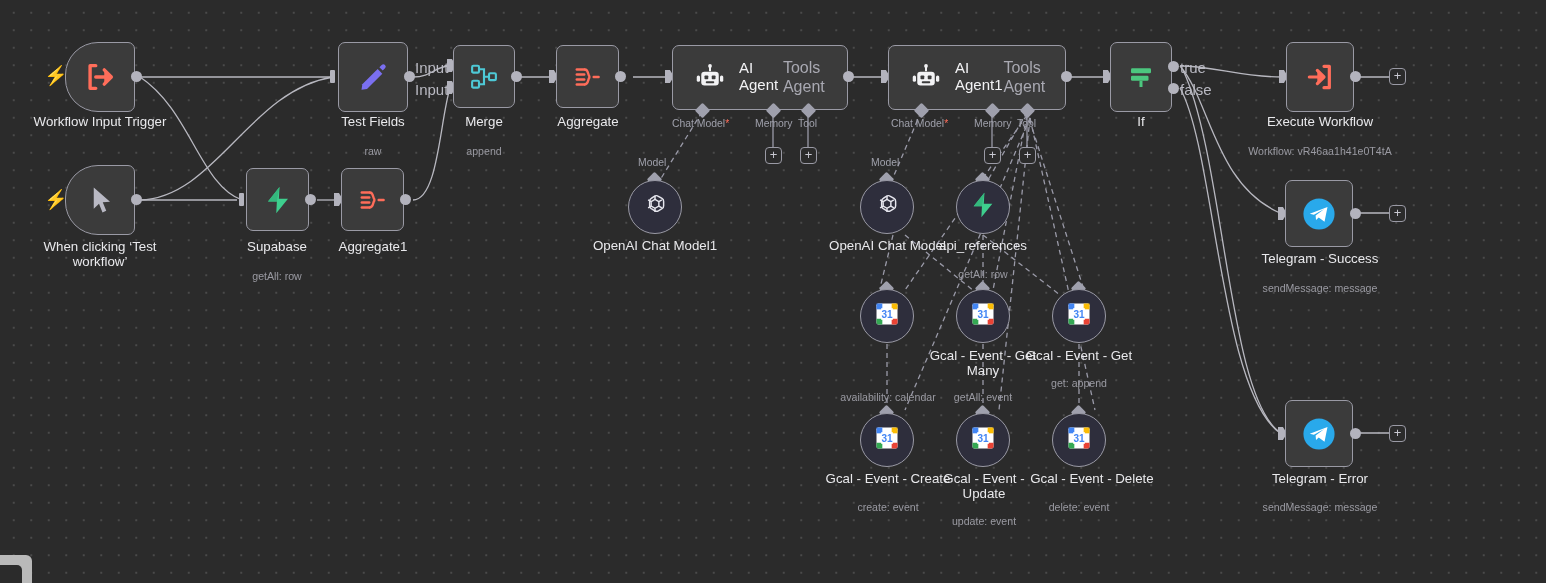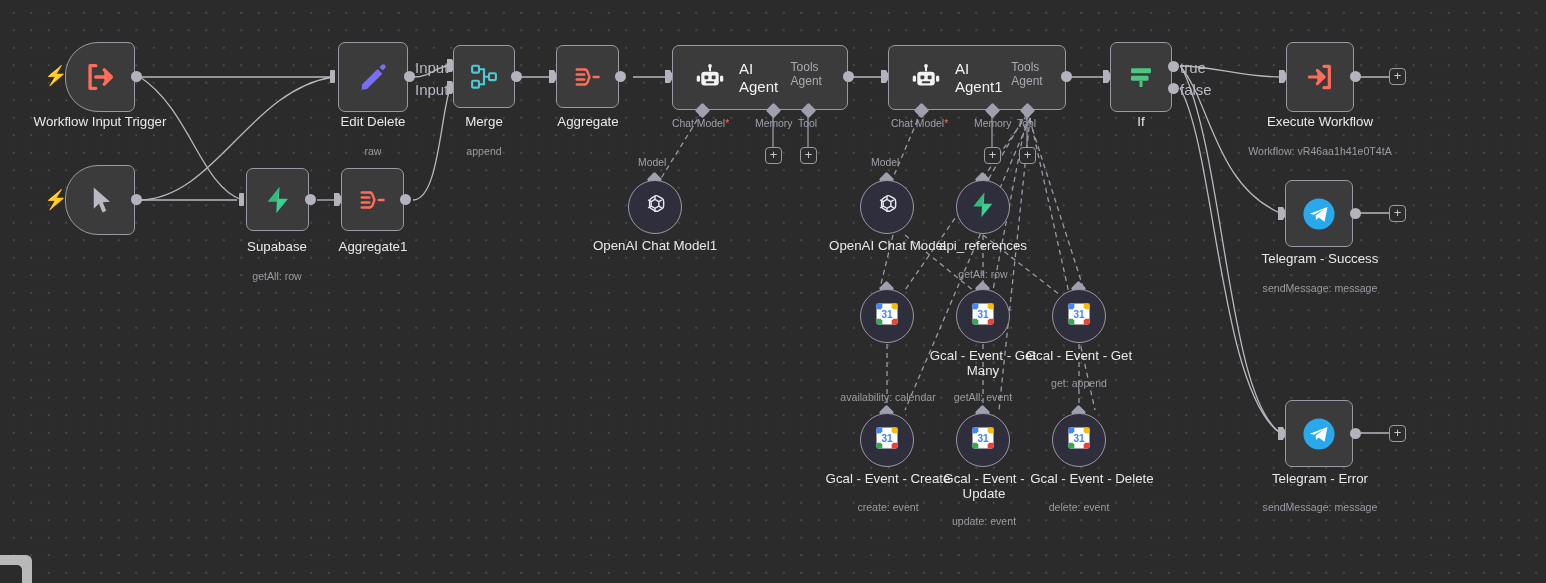--- a/index.html
+++ b/index.html
@@ -46,21 +46,21 @@
     text-align: center;
     line-height: 13px;
     white-space: pre-line;
     margin-top: 14px;
   }
 
   
   .node.wide { justify-content: flex-start; padding-left: 22px; gap: 14px; }
   .agent-text { display: flex; line-height: 1.18; }
   .agent-title { color: #f2f2f4; font-size: 15px; }
-  .agent-sub { color: #a9a9b2; font-size: 12px; }
+  .agent-sub { color: #a9a9b2; font-size: 16px; }
 
   
   .rnode {
     position: absolute;
     width: 54px; height: 54px;
     border-radius: 50%;
     background: #2e2e3c;
     border: 1.3px solid #9a9aa5;
     display: flex; align-items: center; justify-content: center;
   }
@@ -201,32 +201,34 @@
 
   <span class="bolt" style="left:44px; top:190px;">⚡</span>
   <div class="node trigger" style="left:65px; top:165px; width:70px; height:70px;">
     <span class="ico">
       <svg width="30" height="30" viewBox="0 0 24 24" fill="#b9b9c4">
           <path d="M7 2 L7 19 L11.2 15 L14 22 L17 20.6 L14.2 13.8 L20 13.4 Z"></path>
         </svg>
     </span>
   </div>
   <div class="dot" style="left:131px; top:194px;"></div>
+  <div class="node-label" style="left:20px; top:239px; width:160px;">When clicking ‘Test
+workflow’</div>
 
   <div class="inbar" style="left:330px; top:70px;"></div>
   <div class="node" style="left:338px; top:42px; width:70px; height:70px;">
     <span class="ico">
       <svg width="32" height="32" viewBox="0 0 24 24" fill="#7a6ff0">
           <path d="M4 17.5 L15.5 6 L19 9.5 L7.5 21 L3.4 21.6 Z"></path>
           <path d="M16.8 4.7 L18.5 3 A1.6 1.6 0 0 1 21 5.5 L19.3 7.2 Z"></path>
         </svg>
     </span>
   </div>
   <div class="dot" style="left:404px; top:71px;"></div>
-  <div class="node-label" style="left:313px; top:114px; width:120px;">Edit Delete</div>
+  <div class="node-label" style="left:313px; top:114px; width:120px;">Test Fields</div>
   <div class="node-sub" style="left:313px; top:131px; width:120px;">raw</div>
 
   <div class="inbar" style="left:239px; top:193px;"></div>
   <div class="node" style="left:246px; top:168px; width:63px; height:63px;">
     <span class="ico">
       <svg width="30" height="30" viewBox="0 0 24 24">
           <path d="M13.2 1.5 L4 13.1 h7.1 l-0.5 9.4 L20 10.9 h-7.3 Z" fill="#3ecf8e"></path>
           <path d="M13.2 1.5 L4 13.1 h7.1 Z" fill="#34b87d"></path>
         </svg>
     </span>

